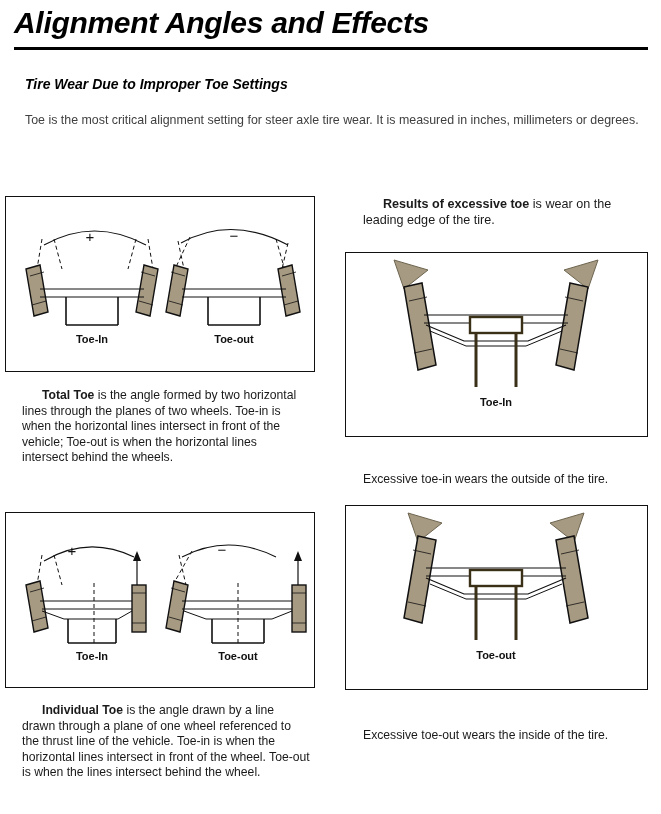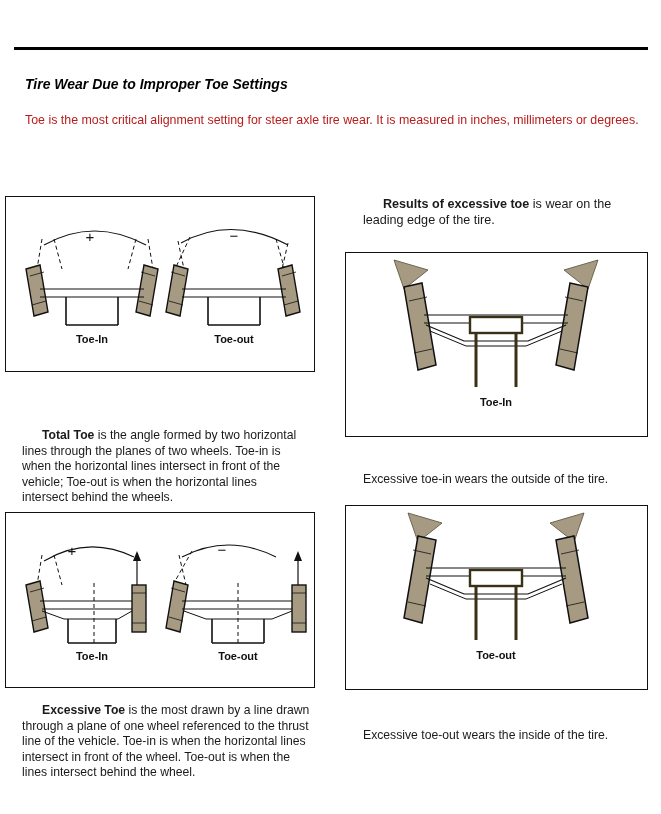--- a/index.html
+++ b/index.html
@@ -50,21 +50,21 @@
     font-style: italic;
     color: #000;
   }
   .intro {
     position: absolute;
     left: 25px;
     top: 112px;
     width: 636px;
     font-size: 12.4px;
     line-height: 16px;
-    color: #b91c1c;
+    color: #404040;
   }
   
   .panel {
     position: absolute;
     border: 1.5px solid #111;
     background: #fff;
     box-sizing: border-box;
   }
   #panel-total-toe { left: 5px;   top: 196px; width: 310px; height: 176px; }
   #panel-excessive-in  { left: 345px; top: 252px; width: 303px; height: 185px; }
@@ -72,21 +72,21 @@
   #panel-excessive-out { left: 345px; top: 505px; width: 303px; height: 185px; }
 
   .caption {
     position: absolute;
     font-size: 12.2px;
     line-height: 15.5px;
     color: #1a1a1a;
   }
   .caption b { font-weight: bold; padding-left: 20px; }
 
-  #cap-total-toe { left: 22px; top: 388px; width: 278px; margin-top: 40px; }
+  #cap-total-toe { left: 22px; top: 388px; width: 278px; }
   #cap-individual-toe { left: 22px; top: 703px; width: 288px; }
   #cap-results { left: 363px; top: 196px; width: 290px; font-size: 12.6px; line-height: 16px;}
   #cap-excess-in { left: 363px; top: 472px; width: 290px; }
   #cap-excess-out { left: 363px; top: 728px; width: 290px; }
 
   svg { display: block; }
   .lbl {
     font-family: "Liberation Sans", sans-serif;
     font-size: 11px;
     font-weight: bold;
@@ -96,20 +96,21 @@
     font-family: "Liberation Sans", sans-serif;
     font-size: 15px;
     fill: #111;
   }
 </style>
 </head>
 <body>
 
 <div class="page">
 
+  <div class="main-title">Alignment Angles and Effects</div>
   <div class="title-rule"></div>
   <div class="sub-title">Tire Wear Due to Improper Toe Settings</div>
   <div class="intro">Toe is the most critical alignment setting for steer axle tire wear.  It is measured in inches, millimeters or degrees.</div>
 
   <div class="panel" id="panel-total-toe">
     <svg width="307" height="173" viewBox="0 0 307 173">
 
       <g>
 
         <path d="M38 48 Q88 20 140 48" fill="none" stroke="#111" stroke-width="1.1"></path>
@@ -257,21 +258,21 @@
         <line x1="176" y1="96" x2="286" y2="96" stroke="#111" stroke-width="1"></line>
         <path d="M178 98 L200 106 L266 106 L286 98" fill="none" stroke="#111" stroke-width="1"></path>
         <line x1="206" y1="106" x2="206" y2="130" stroke="#111" stroke-width="1.6"></line>
         <line x1="258" y1="106" x2="258" y2="130" stroke="#111" stroke-width="1.6"></line>
         <line x1="206" y1="130" x2="258" y2="130" stroke="#111" stroke-width="1.6"></line>
         <text class="lbl" x="232" y="147" text-anchor="middle">Toe-out</text>
       </g>
     </svg>
   </div>
 
-  <div class="caption" id="cap-individual-toe"><b>Excessive Toe</b><span> is the most drawn by a line drawn through a plane of one wheel referenced to the thrust line of the vehicle.  Toe-in is when the horizontal lines intersect in front of the wheel.  Toe-out is when the lines intersect behind the wheel.</span></div>
+  <div class="caption" id="cap-individual-toe"><b>Individual Toe</b><span> is the angle drawn by a line drawn through a plane of one wheel referenced to the thrust line of the vehicle.  Toe-in is when the horizontal lines intersect in front of the wheel.  Toe-out is when the lines intersect behind the wheel.</span></div>
 
   <div class="panel" id="panel-excessive-out">
     <svg width="300" height="182" viewBox="0 0 300 182">
       <polygon points="62,7 96,17 72,36" fill="#a79a82" stroke="#6e6550" stroke-width="1"></polygon>
       <polygon points="238,7 204,17 228,36" fill="#a79a82" stroke="#6e6550" stroke-width="1"></polygon>
       <g>
         <polygon points="72,30 90,34 76,117 58,112" fill="#a79a82" stroke="#111" stroke-width="1.5"></polygon>
         <line x1="67" y1="44" x2="85" y2="48" stroke="#111" stroke-width="0.8"></line>
         <line x1="62" y1="96" x2="80" y2="100" stroke="#111" stroke-width="0.8"></line>
       </g>

